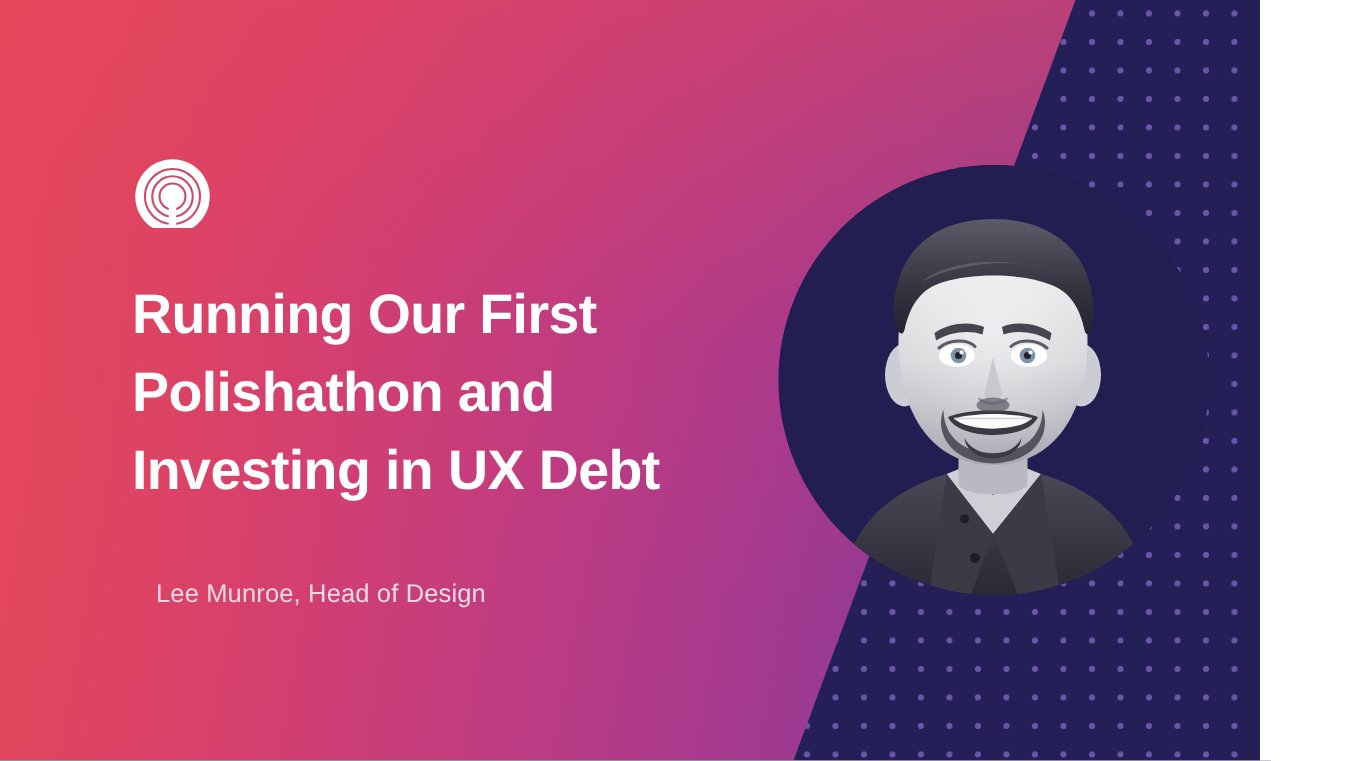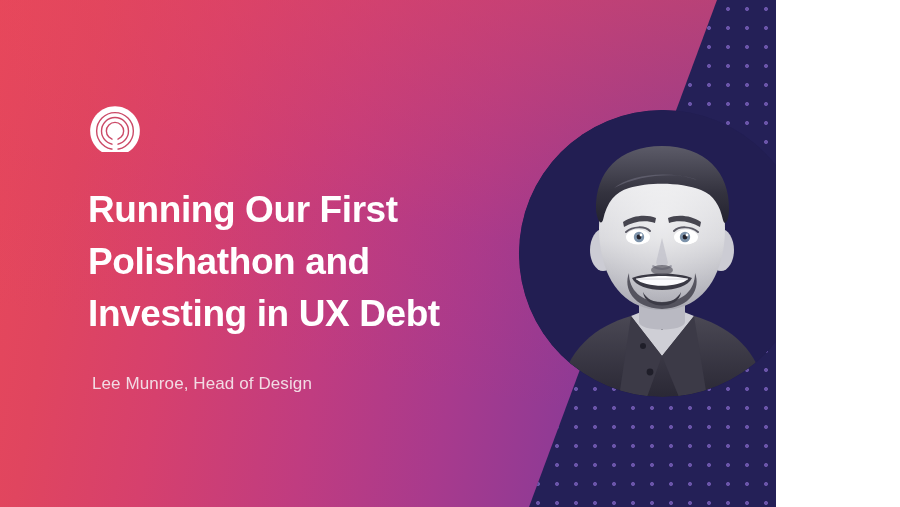--- a/index.html
+++ b/index.html
@@ -6,21 +6,21 @@
     margin: 0;
     padding: 0;
     background: #ffffff;
   }
   body {
     font-family: "Liberation Sans", sans-serif;
   }
 
   .slide {
     position: relative;
-    width: 776px;
+    width: 840px;
     height: 507px;
     overflow: hidden;
     background: #000;
   }
 
   
   .bg-gradient {
     position: absolute;
     inset: 0;
     background:
@@ -93,21 +93,21 @@
     font-family: "Liberation Sans", sans-serif;
     font-weight: bold;
     font-size: 37px;
     line-height: 52px;
     letter-spacing: -0.4px;
     white-space: pre-line;
     text-rendering: optimizeLegibility;
   }
 
   .byline {
-    margin: 4px;
+    margin: 16px;
     padding-top: 28px;
     color: #f2dbe4;
     font-family: "Liberation Sans", sans-serif;
     font-weight: normal;
     font-size: 17px;
     line-height: 24px;
     letter-spacing: 0.1px;
   }
 </style>
 </head>

